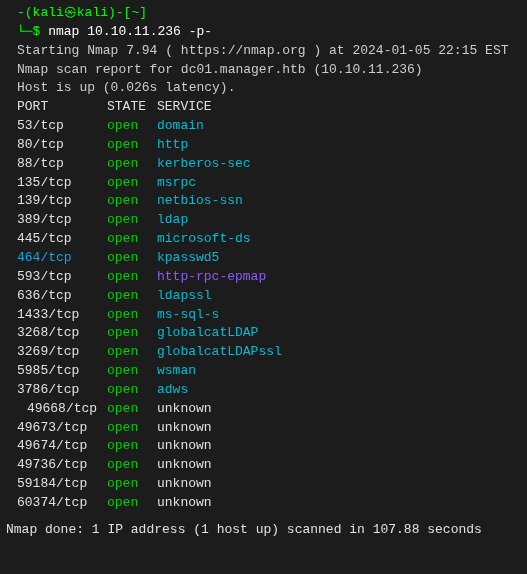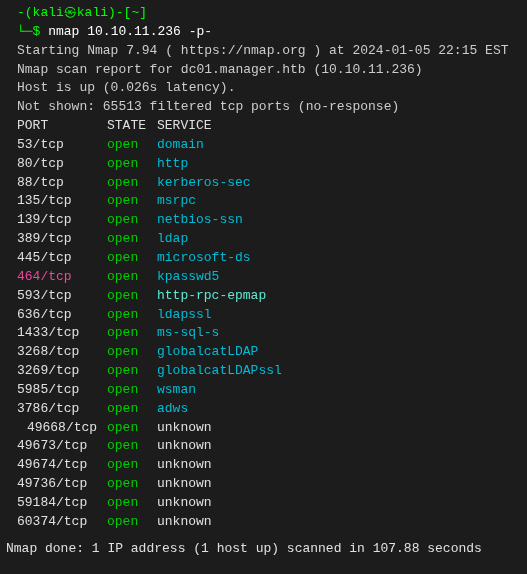--- a/index.html
+++ b/index.html
@@ -43,31 +43,30 @@
 </head>
 <body>
 
 <div class="terminal">
   <span class="line prompt-line"><span>-(kali㉿kali)-[~]</span></span>
   <span class="line"><span class="prompt-line">└─$ </span><span class="cmd-color">nmap 10.10.11.236 -p-</span></span>
   <div id="output-lines">
       <span class="line" style="color: rgb(204, 204, 204);">Starting Nmap 7.94 ( https://nmap.org ) at 2024-01-05 22:15 EST</span>
       <span class="line" style="color: rgb(204, 204, 204);">Nmap scan report for dc01.manager.htb (10.10.11.236)</span>
       <span class="line" style="color: rgb(204, 204, 204);">Host is up (0.026s latency).</span>
-      <span class="line" style="color: rgb(204, 204, 204);">Not shown: 65513 filtered tcp ports (no-response)</span>
       <span class="line"><span style="display:inline-block;width:90px;color:#e0e0e0;">PORT</span><span style="display:inline-block;width:50px;color:#e0e0e0;">STATE</span><span style="color:#e0e0e0;">SERVICE</span></span>
       <span class="line"><span style="display:inline-block;width:90px;color:#e0e0e0;">53/tcp</span><span style="display:inline-block;width:50px;color:#00cc00;">open</span><span style="color:#00bcd4;">domain</span></span>
       <span class="line"><span style="display:inline-block;width:90px;color:#e0e0e0;">80/tcp</span><span style="display:inline-block;width:50px;color:#00cc00;">open</span><span style="color:#00bcd4;">http</span></span>
       <span class="line"><span style="display:inline-block;width:90px;color:#e0e0e0;">88/tcp</span><span style="display:inline-block;width:50px;color:#00cc00;">open</span><span style="color:#00bcd4;">kerberos-sec</span></span>
       <span class="line"><span style="display:inline-block;width:90px;color:#e0e0e0;">135/tcp</span><span style="display:inline-block;width:50px;color:#00cc00;">open</span><span style="color:#00bcd4;">msrpc</span></span>
       <span class="line"><span style="display:inline-block;width:90px;color:#e0e0e0;">139/tcp</span><span style="display:inline-block;width:50px;color:#00cc00;">open</span><span style="color:#00bcd4;">netbios-ssn</span></span>
       <span class="line"><span style="display:inline-block;width:90px;color:#e0e0e0;">389/tcp</span><span style="display:inline-block;width:50px;color:#00cc00;">open</span><span style="color:#00bcd4;">ldap</span></span>
       <span class="line"><span style="display:inline-block;width:90px;color:#e0e0e0;">445/tcp</span><span style="display:inline-block;width:50px;color:#00cc00;">open</span><span style="color:#00bcd4;">microsoft-ds</span></span>
-      <span class="line"><span style="display:inline-block;width:90px;color:#ec4899;">464/tcp</span><span style="display:inline-block;width:50px;color:#00cc00;">open</span><span style="color:#00bcd4;">kpasswd5</span></span>
-      <span class="line"><span style="display:inline-block;width:90px;color:#e0e0e0;">593/tcp</span><span style="display:inline-block;width:50px;color:#00cc00;">open</span><span style="color:#5eead4;font-family:Liberation Mono, monospace;">http-rpc-epmap</span></span>
+      <span class="line"><span style="display:inline-block;width:90px;color:#0ea5e9;">464/tcp</span><span style="display:inline-block;width:50px;color:#00cc00;">open</span><span style="color:#00bcd4;">kpasswd5</span></span>
+      <span class="line"><span style="display:inline-block;width:90px;color:#e0e0e0;">593/tcp</span><span style="display:inline-block;width:50px;color:#00cc00;">open</span><span style="color:#8b5cf6;font-family:Liberation Mono, monospace;">http-rpc-epmap</span></span>
       <span class="line"><span style="display:inline-block;width:90px;color:#e0e0e0;">636/tcp</span><span style="display:inline-block;width:50px;color:#00cc00;">open</span><span style="color:#00bcd4;">ldapssl</span></span>
       <span class="line"><span style="display:inline-block;width:90px;color:#e0e0e0;">1433/tcp</span><span style="display:inline-block;width:50px;color:#00cc00;">open</span><span style="color:#00bcd4;">ms-sql-s</span></span>
       <span class="line"><span style="display:inline-block;width:90px;color:#e0e0e0;">3268/tcp</span><span style="display:inline-block;width:50px;color:#00cc00;">open</span><span style="color:#00bcd4;">globalcatLDAP</span></span>
       <span class="line"><span style="display:inline-block;width:90px;color:#e0e0e0;">3269/tcp</span><span style="display:inline-block;width:50px;color:#00cc00;">open</span><span style="color:#00bcd4;">globalcatLDAPssl</span></span>
       <span class="line"><span style="display:inline-block;width:90px;color:#e0e0e0;">5985/tcp</span><span style="display:inline-block;width:50px;color:#00cc00;">open</span><span style="color:#00bcd4;text-align:center;">wsman</span></span>
       <span class="line"><span style="display:inline-block;width:90px;color:#e0e0e0;">3786/tcp</span><span style="display:inline-block;width:50px;color:#00cc00;">open</span><span style="color:#00bcd4;">adws</span></span>
       <span class="line"><span style="display:inline-block;width:90px;color:#e0e0e0;text-align:center;">49668/tcp</span><span style="display:inline-block;width:50px;color:#00cc00;">open</span><span style="color:#e0e0e0;">unknown</span></span>
       <span class="line"><span style="display:inline-block;width:90px;color:#e0e0e0;">49673/tcp</span><span style="display:inline-block;width:50px;color:#00cc00;">open</span><span style="color:#e0e0e0;">unknown</span></span>
       <span class="line"><span style="display:inline-block;width:90px;color:#e0e0e0;">49674/tcp</span><span style="display:inline-block;width:50px;color:#00cc00;">open</span><span style="color:#e0e0e0;">unknown</span></span>
       <span class="line"><span style="display:inline-block;width:90px;color:#e0e0e0;">49736/tcp</span><span style="display:inline-block;width:50px;color:#00cc00;">open</span><span style="color:#e0e0e0;">unknown</span></span>

